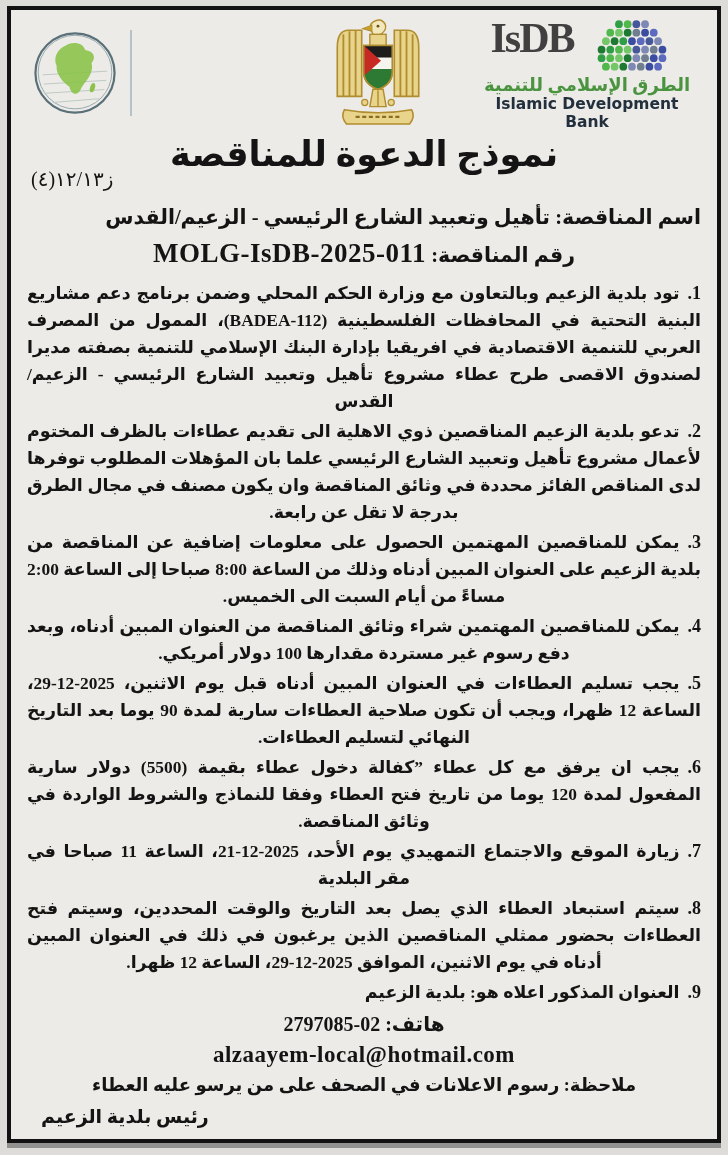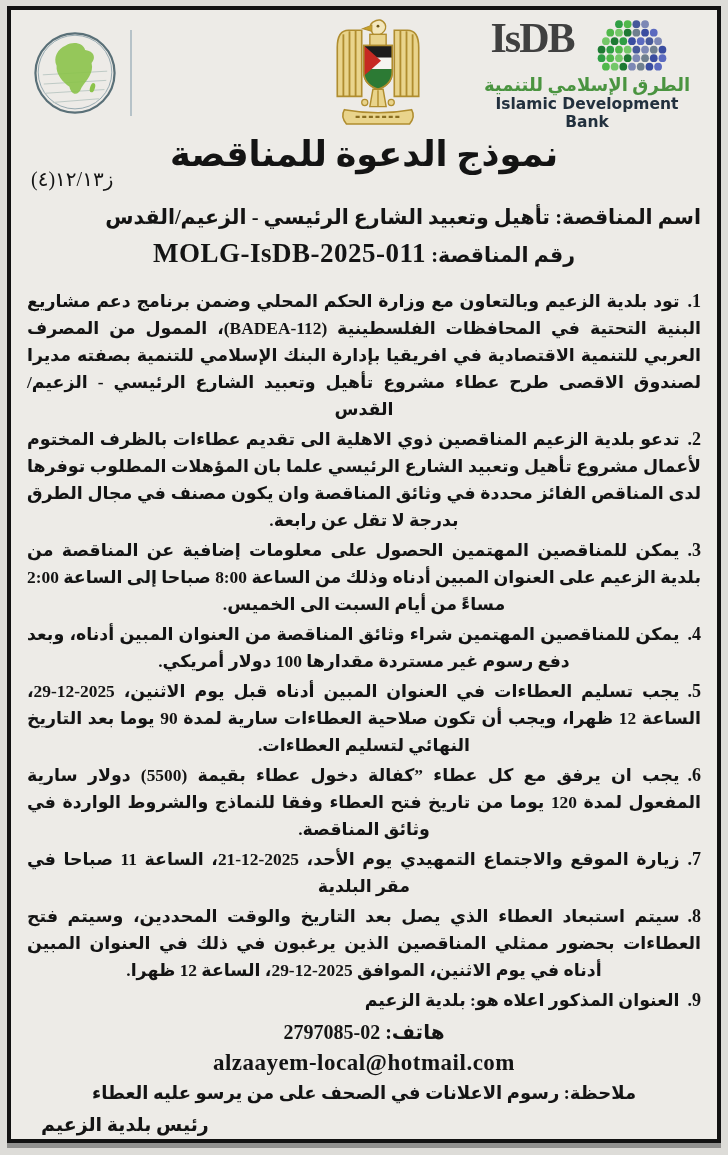--- a/index.html
+++ b/index.html
@@ -34,21 +34,21 @@
   .badea-ar{direction:rtl;text-align:left;color:#9ccc8f;font-weight:bold;font-size:11px;line-height:15px;margin-top:5px;}
   
   .title-row{position:relative;text-align:center;margin-top:8px;height:52px;}
   .ref{position:absolute;left:4px;top:10px;font-weight:normal;font-size:20px;margin-top:19px;}
   .title{display:inline-block;font-weight:bold;font-size:35px;line-height:34px;}
   
   .name-line{text-align:right;font-weight:bold;font-size:20.5px;margin-top:12px;line-height:30px;}
   .num-line{text-align:center;font-weight:bold;font-size:20.5px;margin-top:4px;line-height:34px;}
   .num-line .latin{font-size:27px;letter-spacing:.5px;}
   
-  .items{margin-top:16px;}
+  .items{margin-top:8px;}
   .item{font-weight:bold;font-size:17.4px;line-height:27px;text-align:justify;text-align-last:center;margin:0 0 3px 0;}
   .item:last-child{text-align-last:right;}
   .item .num{margin-left:8px;font-size:18px;}
   
   .contact{text-align:center;font-weight:bold;}
   .phone{font-size:20px;line-height:30px;}
   .email{font-size:23px;line-height:32px;letter-spacing:.5px;}
   .note{font-size:18px;line-height:29px;}
   .sig{direction:rtl;text-align:left;padding-left:14px;font-weight:bold;font-size:19px;line-height:31px;margin-top:1px;}
 </style>

